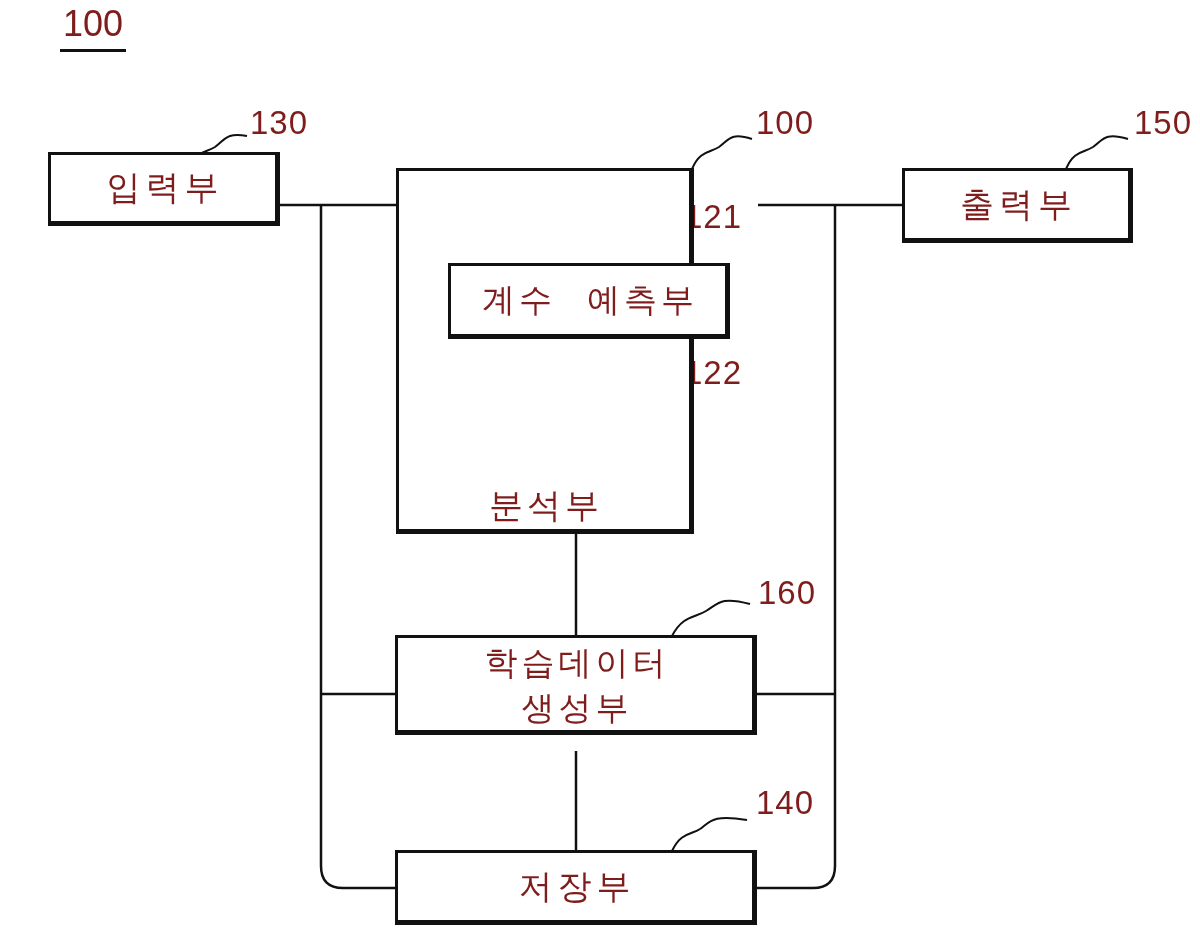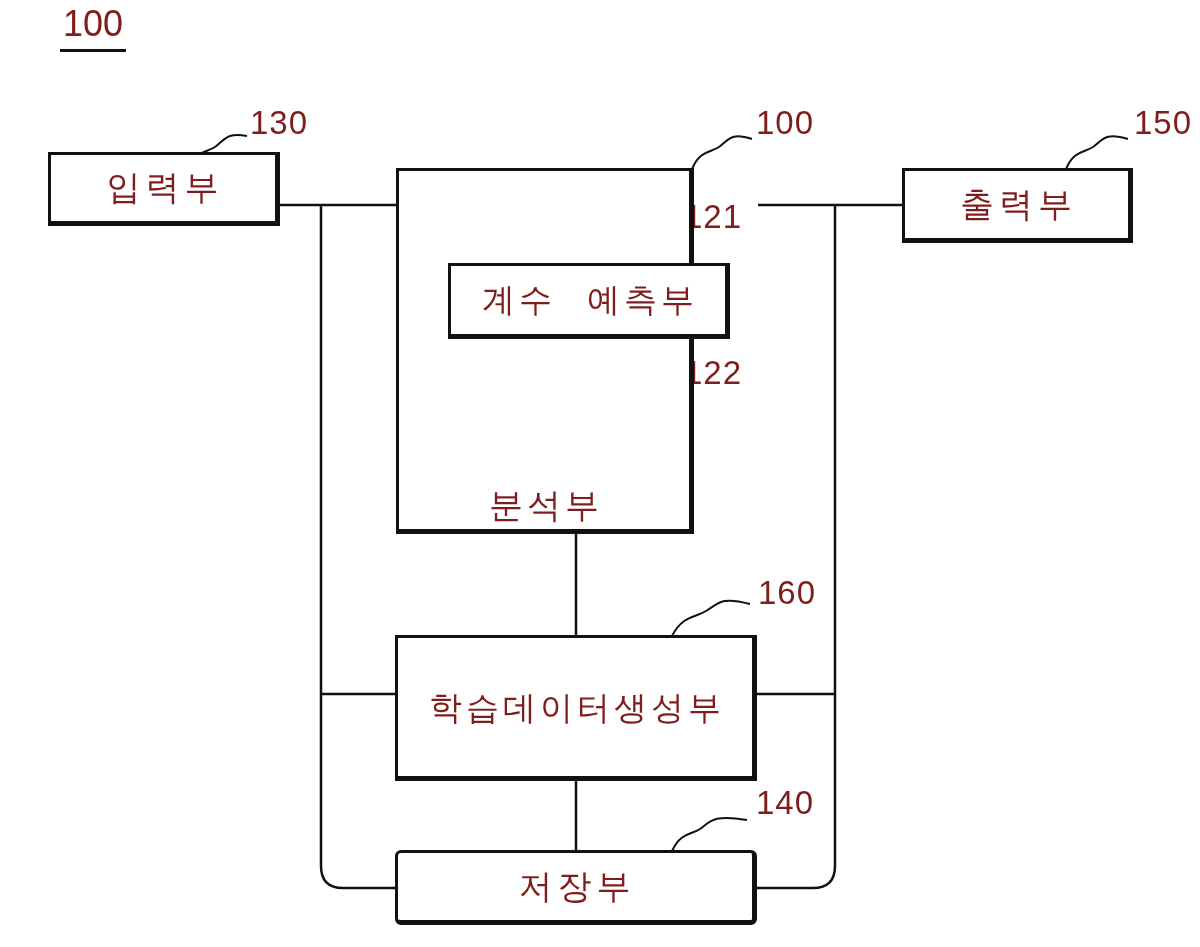--- a/index.html
+++ b/index.html
@@ -69,23 +69,23 @@
     display: flex;
     align-items: center;
     justify-content: center;
     font-size: 33px;
     letter-spacing: 4px;
     word-spacing: 18px;
     text-align: center;
   }
   .blk-coef   { left: 37px; top: 92px;  width: 282px; height: 76px; margin-left: 12px; }
   .blk-absorb { left: 37px; top: 249px; width: 282px; height: 76px; }
-  .blk-train  { left: 395px; top: 635px; width: 362px; height: 146px;
-                flex-direction: row; font-size: 33px; line-height: 45px; letter-spacing: 4px; }
-  .blk-store  { left: 395px; top: 850px; width: 362px; height: 75px; border-radius: 6px; }
+  .blk-train  { left: 395px; top: 635px; width: 362px; height: 100px;
+                flex-direction: column; font-size: 33px; line-height: 45px; letter-spacing: 4px; justify-content: flex-end; }
+  .blk-store  { left: 395px; top: 850px; width: 362px; height: 75px; }
   .ref {
     position: absolute;
     font-size: 33px;
     line-height: 1;
     letter-spacing: 1px;
   }
   .ref-110 { left: 250px;  top: 106px; }
   .ref-120 { left: 756px;  top: 106px; }
   .ref-150 { left: 1134px; top: 106px; }
   .ref-121 { left: 684px;  top: 200px; }

